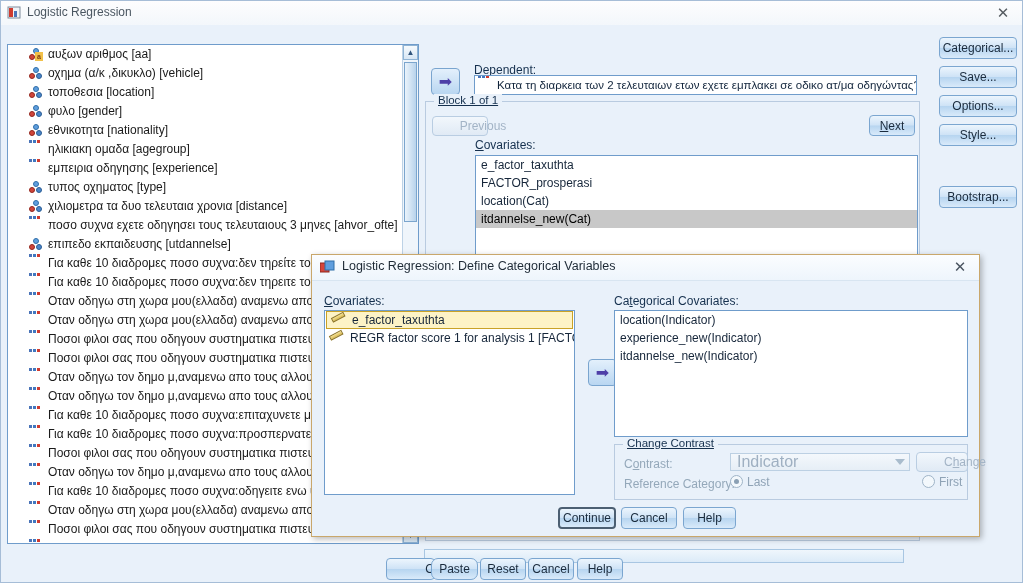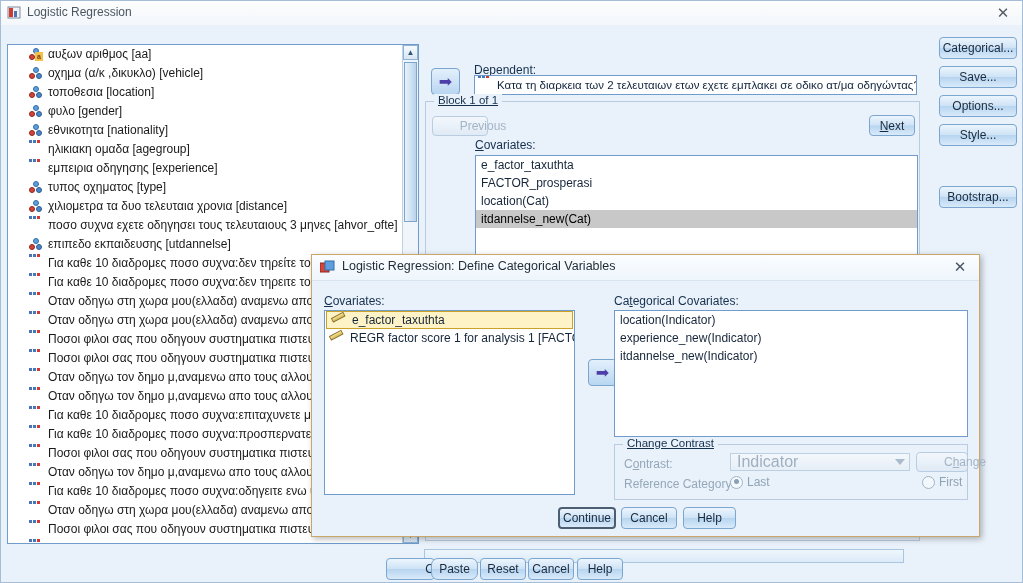--- a/index.html
+++ b/index.html
@@ -193,21 +193,21 @@
   .modal-title .mt-icon { position: absolute; left: 8px; top: 5px; width: 15px; height: 15px; }
   .modal-title .mt-text {
     position: absolute; left: 30px; top: 4px; font-size: 12.5px; color: #1e2a36; white-space: nowrap;
   }
   .modal-title .mt-close {
     position: absolute; right: 10px; top: 3px; width: 18px; height: 18px;
     text-align: center; line-height: 18px; font-size: 15px; color: #4a5460;
   }
 
   
-  .radio { display: inline-flex; align-items: center; font-size: 12px; color: #8fa3b6; white-space: nowrap; }
+  .radio { display: inline-flex; align-items: flex-start; font-size: 12px; color: #8fa3b6; white-space: nowrap; }
   .radio .dot {
     width: 11px; height: 11px; border-radius: 50%;
     border: 1px solid #9fb4c8; background: #f3f8fc;
     display: inline-block; position: relative; margin-right: 4px;
   }
   .radio.checked .dot::after {
     content: ""; position: absolute; left: 2.5px; top: 2.5px;
     width: 5px; height: 5px; border-radius: 50%; background: #8ba0b4;
   }
 

